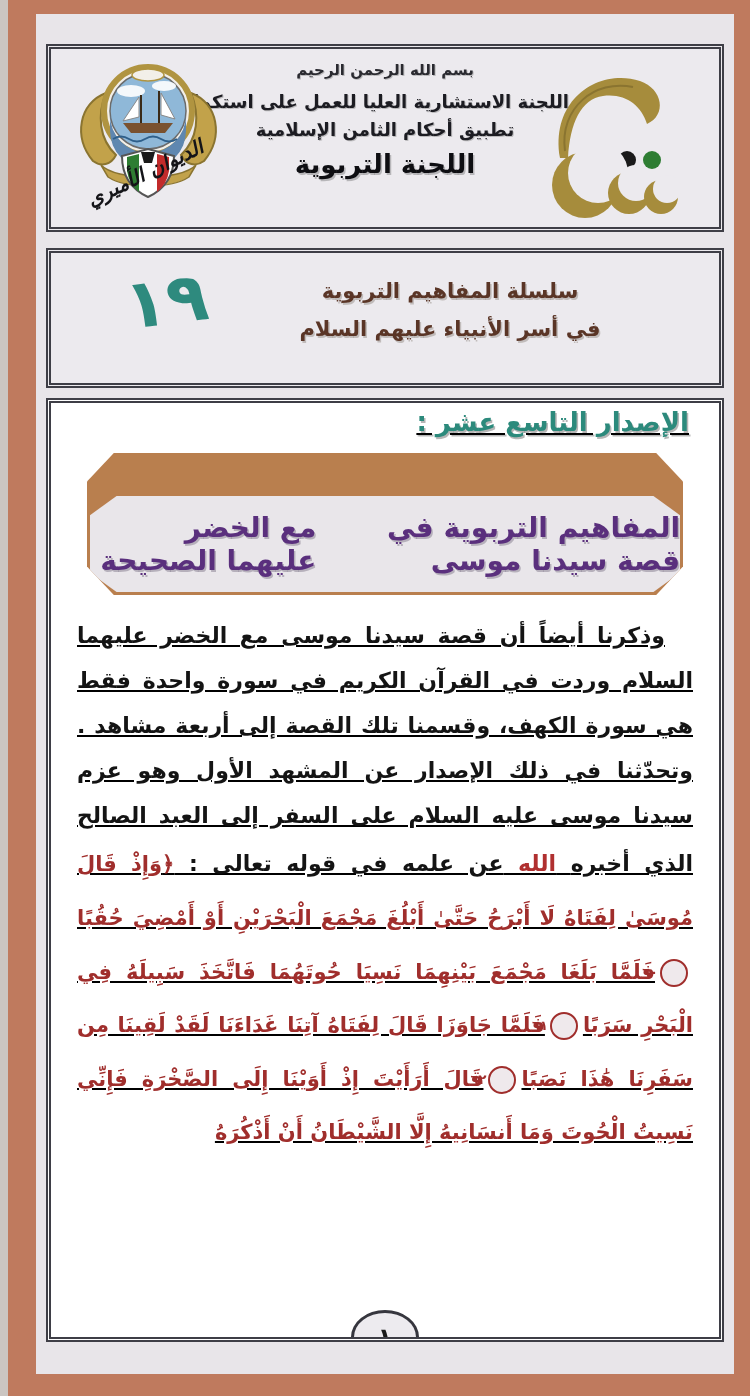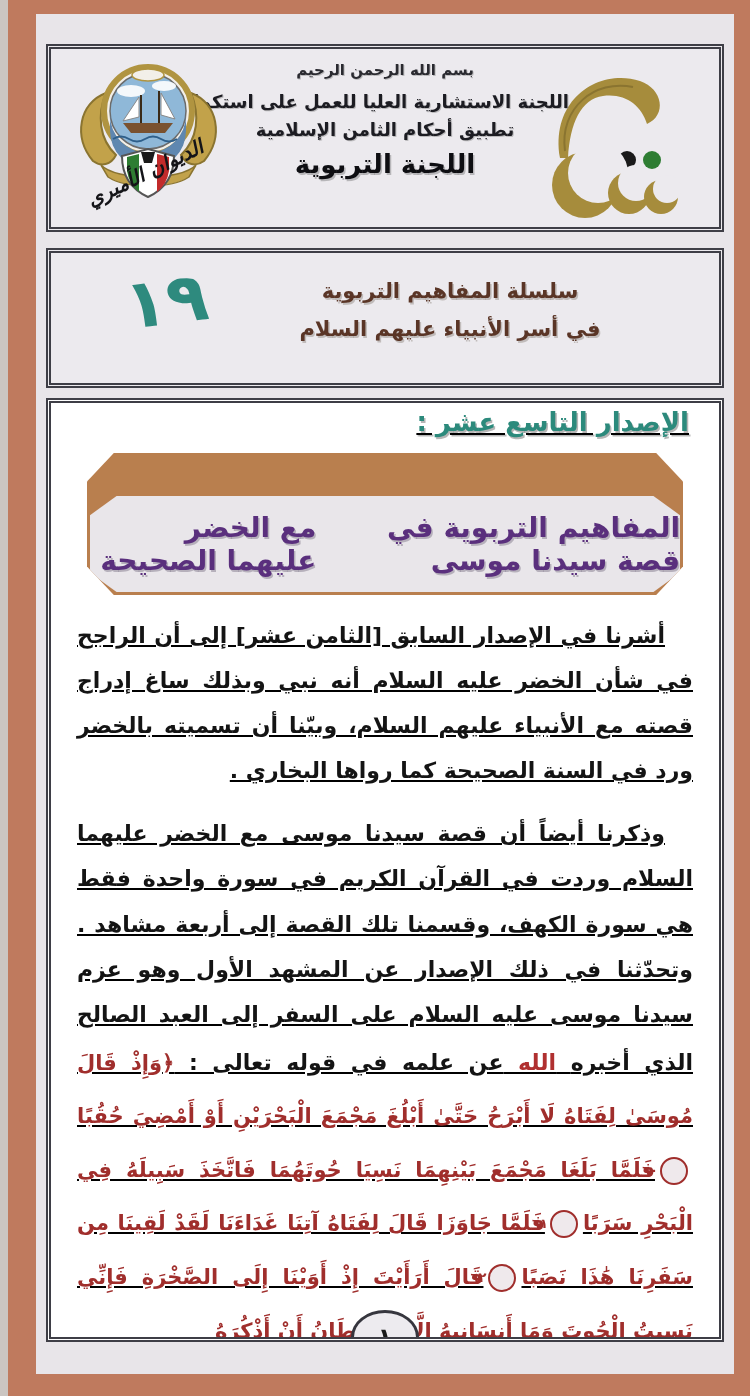--- a/index.html
+++ b/index.html
@@ -116,21 +116,20 @@
       <div class="edition-heading">الإصدار التاسع عشر :</div>
 
       <div class="title-box">
         <div class="title-box-inner">
           <div class="title-line">المفاهيم التربوية في قصة سيدنا موسى</div>
           <div class="title-line">مع الخضر عليهما الصحيحة</div>
         </div>
       </div>
 
 
-      <p class="body-p">أشرنا في الإصدار السابق [الثامن عشر] إلى أن الراجح في شأن الخضر عليه السلام أنه نبي وبذلك ساغ إدراج قصته مع الأنبياء عليهم السلام، وبيّنا أن تسميته بالخضر ورد في السنة الصحيحة كما رواها البخاري .</p>
 
       <p class="body-p"><span>وذكرنا أيضاً أن قصة سيدنا موسى مع الخضر عليهما السلام وردت في القرآن الكريم في سورة واحدة فقط هي سورة الكهف، وقسمنا تلك القصة إلى أربعة مشاهد . وتحدّثنا في ذلك الإصدار عن المشهد الأول وهو عزم سيدنا موسى عليه السلام على السفر إلى العبد الصالح الذي أخبره</span> <span class="allah">الله</span> <span>عن علمه في قوله تعالى :</span> <span class="quran">﴿</span><span class="quran">وَإِذْ قَالَ مُوسَىٰ لِفَتَاهُ لَا أَبْرَحُ حَتَّىٰ أَبْلُغَ مَجْمَعَ الْبَحْرَيْنِ أَوْ أَمْضِيَ حُقُبًا</span><span class="vnum">٦٠</span><span class="quran">فَلَمَّا بَلَغَا مَجْمَعَ بَيْنِهِمَا نَسِيَا حُوتَهُمَا فَاتَّخَذَ سَبِيلَهُ فِي الْبَحْرِ سَرَبًا</span><span class="vnum">٦١</span><span class="quran">فَلَمَّا جَاوَزَا قَالَ لِفَتَاهُ آتِنَا غَدَاءَنَا لَقَدْ لَقِينَا مِن سَفَرِنَا هَٰذَا نَصَبًا</span><span class="vnum">٦٢</span><span class="quran">قَالَ أَرَأَيْتَ إِذْ أَوَيْنَا إِلَى الصَّخْرَةِ فَإِنِّي نَسِيتُ الْحُوتَ وَمَا أَنسَانِيهُ إِلَّا الشَّيْطَانُ أَنْ أَذْكُرَهُ</span></p>
 
       <div class="page-badge">
         <span class="page-num">١</span>
       </div>
     </div>
 
   </div>
 </div>

